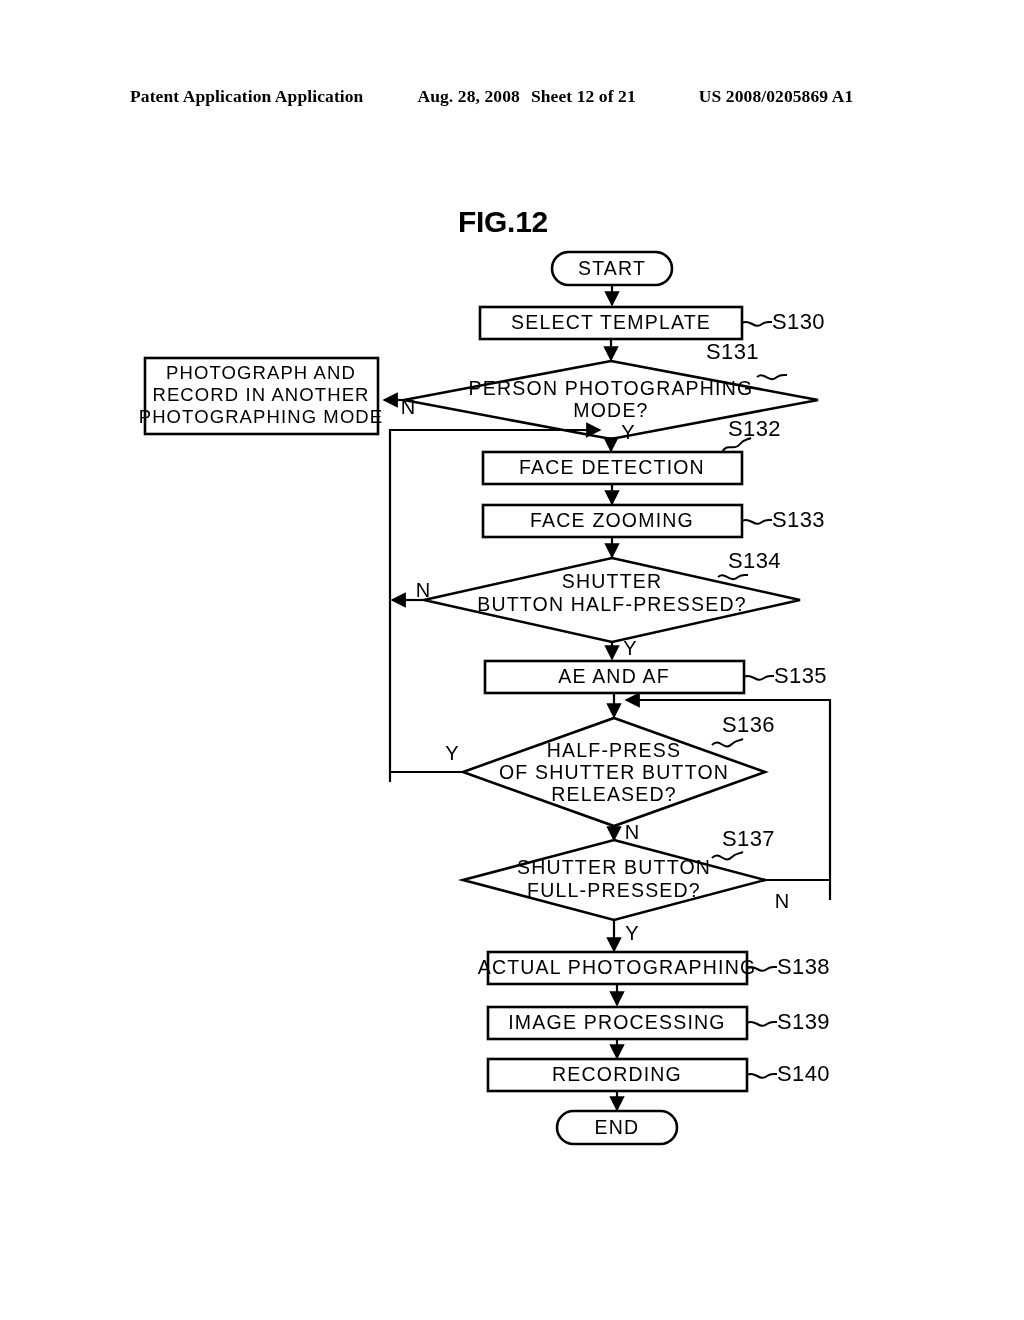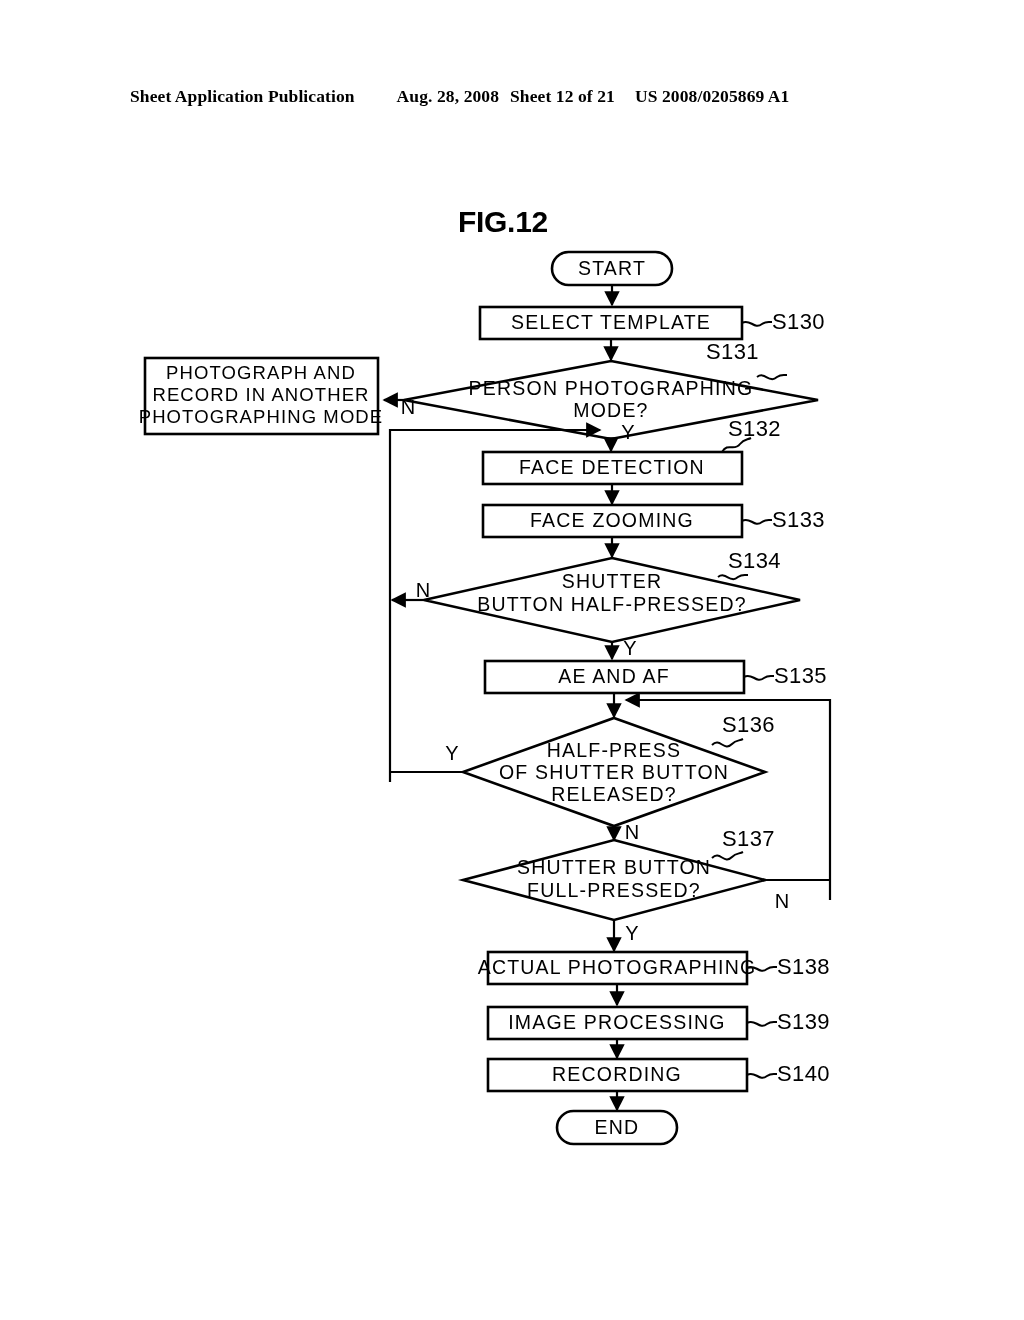--- a/index.html
+++ b/index.html
@@ -34,23 +34,23 @@
     height: 26px;
     display: flex;
     align-items: baseline;
     font-family: "Liberation Serif", serif;
     font-weight: bold;
     font-size: 17.5px;
     letter-spacing: 0.1px;
     white-space: nowrap;
   }
   #pub-header .h-left { }
-  #pub-header .h-mid  { margin-left: 42px; }
+  #pub-header .h-mid  { margin-left: 54px; }
   #pub-header .h-sheet{ margin-left: 11px; text-align: right; }
-  #pub-header .h-right{ margin-left: 20px; }
+  #pub-header .h-right{ margin-left: 63px; }
 
   
   #fig-title {
     position: absolute;
     left: 458px;
     top: 205px;
     font-family: "Liberation Sans", sans-serif;
     font-size: 30px;
     font-weight: 600;
     letter-spacing: -0.3px;
@@ -108,21 +108,21 @@
     stroke-width: 2.0;
     fill: none;
   }
 </style>
 </head>
 <body>
 
 <div id="page">
 
   <div id="pub-header">
-    <span class="h-left">Sheet Application Publication</span>
+    <span class="h-left">Patent Application Application</span>
     <span class="h-mid">Aug. 28, 2008</span>
     <span class="h-sheet">Sheet 12 of 21</span>
     <span class="h-right">US 2008/0205869 A1</span>
   </div>
 
   <div id="fig-title">FIG.12</div>
 
   <svg id="flow-svg" viewBox="0 0 1024 1320">
     <defs>
       <marker id="arrow" viewBox="0 0 10 10" refX="9" refY="5" markerWidth="7" markerHeight="7" orient="auto-start-reverse">

